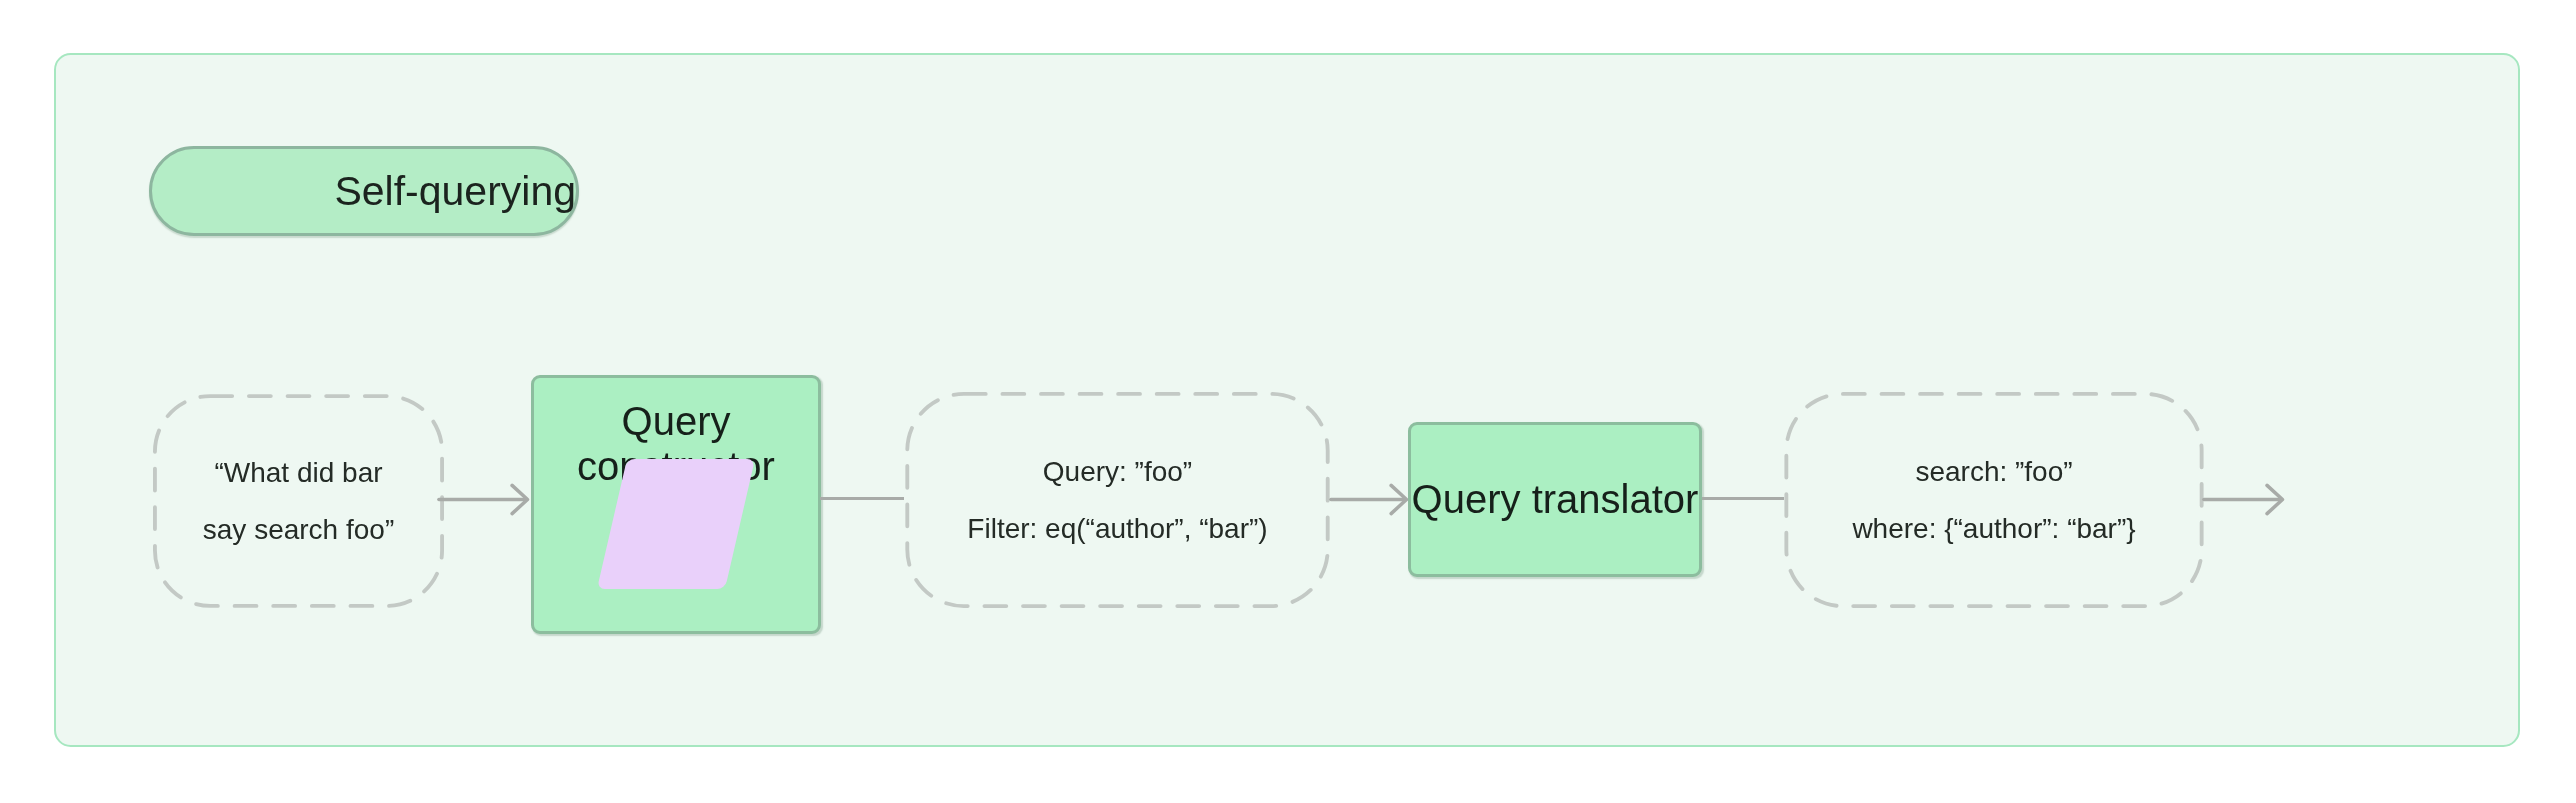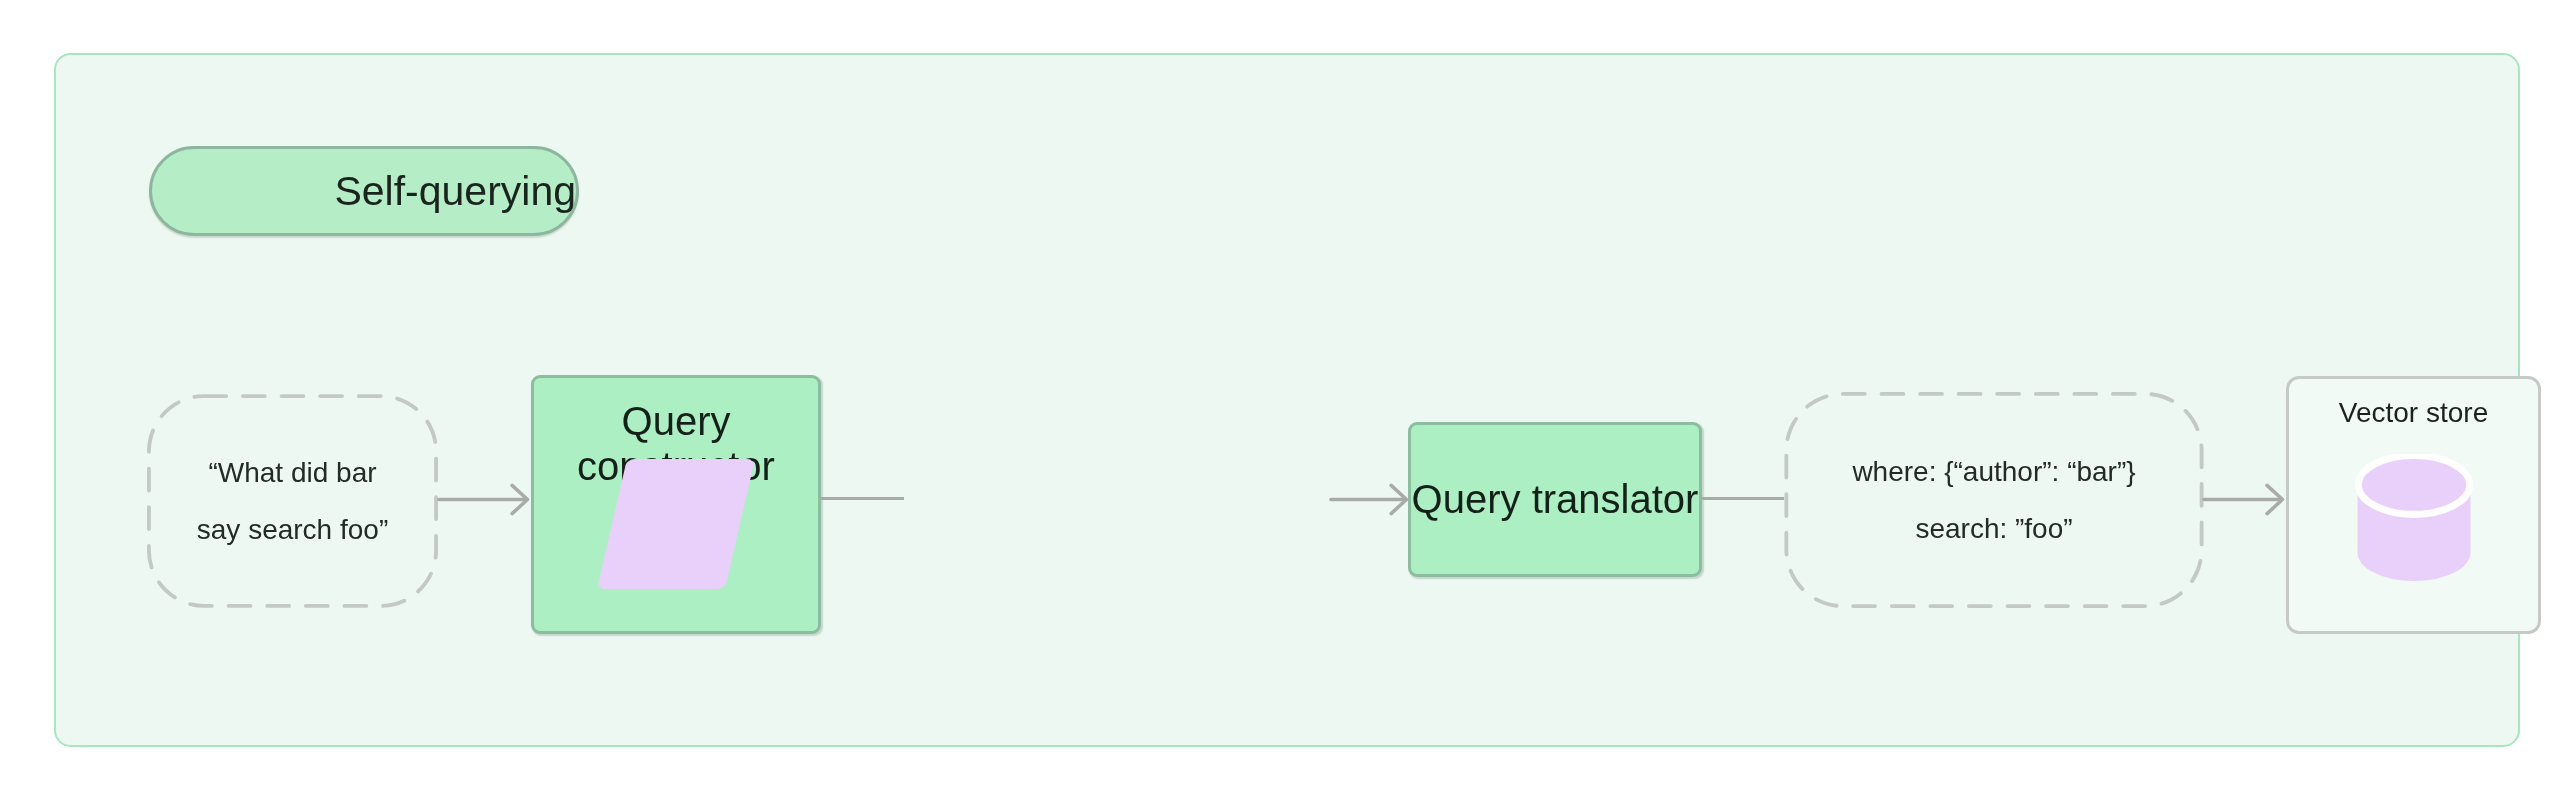--- a/index.html
+++ b/index.html
@@ -89,71 +89,68 @@
 </head>
 <body>
 
 <div class="stage">
   <div class="card">
 
     <div class="title-pill">
       <span>Self-querying</span>
     </div>
 
-    <div class="node dashed-node" style="left:91px;top:339px;width:291px;height:214px;">
+    <div class="node dashed-node" style="left:97px;top:339px;width:291px;height:214px;">
       <svg class="border-svg" width="291" height="214" viewBox="0 0 452 332">
         <rect x="3" y="3" width="446" height="326" rx="86" fill="none" stroke="var(--dashed-border)" stroke-width="6" stroke-dasharray="34 26" stroke-linecap="round"></rect>
       </svg>
       <span>“What did bar</span>
       <span>say search foo”</span>
     </div>
 
     <svg class="connector-svg" style="left:381px;top:425px;" width="95" height="39" viewBox="0 0 148 60">
       <line x1="3" y1="30" x2="138" y2="30"></line>
       <polyline points="117,8 141,30 117,52"></polyline>
     </svg>
 
     <div class="node green-node" style="left:475px;top:320px;width:290px;height:259px;">
       <span class="node-label">Query constructor</span>
       <div class="parallelogram"></div>
     </div>
 
     <div class="connector-line" style="left:764px;top:442px;width:84px;"></div>
 
+    <div class="node dashed-node" style="left:849px;top:337px;width:425px;height:216px;">
+      <svg class="border-svg" width="425" height="216" viewBox="0 0 660 336">
+        <rect x="3" y="3" width="654" height="330" rx="88" fill="none" stroke="var(--dashed-border)" stroke-width="6" stroke-dasharray="34 26" stroke-linecap="round"></rect>
+      </svg>
+      <span>Query: ”foo”</span>
+      <span>Filter: eq(“author”, “bar”)</span>
+    </div>
 
     <svg class="connector-svg" style="left:1273px;top:425px;" width="82" height="39" viewBox="0 0 128 60">
       <line x1="3" y1="30" x2="118" y2="30"></line>
       <polyline points="97,8 121,30 97,52"></polyline>
     </svg>
 
     <div class="node green-node centered" style="left:1352px;top:367px;width:294px;height:155px;">
       <span class="node-label">Query translator</span>
     </div>
 
     <div class="connector-line" style="left:1646px;top:442px;width:82px;"></div>
 
     <div class="node dashed-node" style="left:1728px;top:337px;width:420px;height:216px;">
       <svg class="border-svg" width="420" height="216" viewBox="0 0 652 336">
         <rect x="3" y="3" width="646" height="330" rx="88" fill="none" stroke="var(--dashed-border)" stroke-width="6" stroke-dasharray="34 26" stroke-linecap="round"></rect>
       </svg>
+      <span>search: ”foo”</span>
       <span>where: {“author”: “bar”}</span>
-      <span>search: ”foo”</span>
     </div>
 
     <svg class="connector-svg" style="left:2146px;top:425px;" width="85" height="39" viewBox="0 0 132 60">
       <line x1="3" y1="30" x2="122" y2="30"></line>
       <polyline points="101,8 125,30 101,52"></polyline>
     </svg>
 
-    <div class="node vector-node" style="left:2230px;top:321px;width:255px;height:258px;">
-      <span class="node-label">Vector store</span>
-      <svg class="db-icon" width="118" height="131" viewBox="0 0 184 204">
-        <g fill="var(--icon-purple)">
-          <ellipse cx="92" cy="154" rx="88" ry="44"></ellipse>
-          <rect x="4" y="48" width="176" height="106"></rect>
-          <ellipse cx="92" cy="48" rx="87" ry="46" stroke="#ffffff" stroke-width="11"></ellipse>
-        </g>
-      </svg>
-    </div>
 
   </div>
 </div>
 
 
 </body></html>

